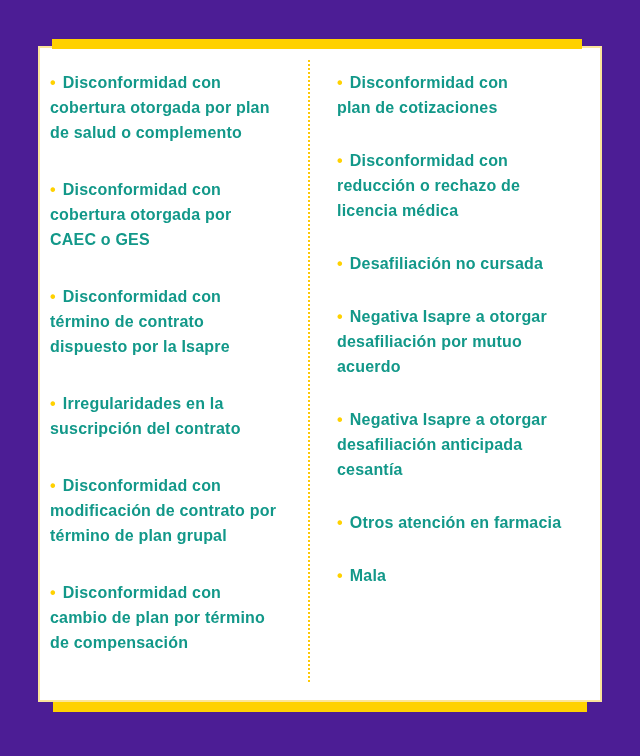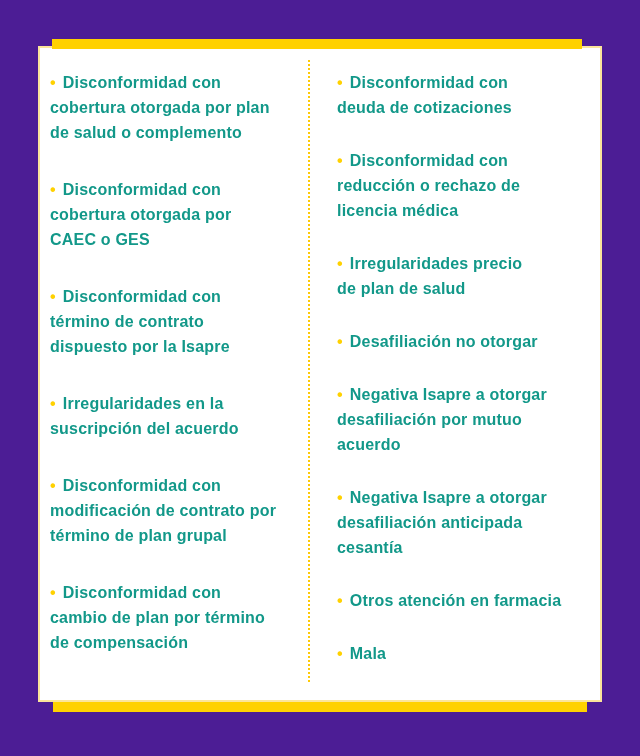--- a/index.html
+++ b/index.html
@@ -91,38 +91,36 @@
     <div class="item"><span class="bullet">•</span><span class="item-text">Disconformidad con
 cobertura otorgada por plan
 de salud o complemento</span></div>
     <div class="item"><span class="bullet">•</span><span class="item-text">Disconformidad con
 cobertura otorgada por
 CAEC o GES</span></div>
     <div class="item"><span class="bullet">•</span><span class="item-text">Disconformidad con
 término de contrato
 dispuesto por la Isapre</span></div>
     <div class="item"><span class="bullet">•</span><span class="item-text">Irregularidades en la
-suscripción del acuerdo</span></div>
+suscripción del contrato</span></div>
     <div class="item"><span class="bullet">•</span><span class="item-text">Disconformidad con
 modificación de contrato por
 término de plan grupal</span></div>
     <div class="item"><span class="bullet">•</span><span class="item-text">Disconformidad con
 cambio de plan por término
 de compensación</span></div>
   </div>
 
   <div class="col col-right">
     <div class="item"><span class="bullet">•</span><span class="item-text">Disconformidad con
-deuda de cotizaciones</span></div>
+plan de cotizaciones</span></div>
     <div class="item"><span class="bullet">•</span><span class="item-text">Disconformidad con
 reducción o rechazo de
 licencia médica</span></div>
-    <div class="item"><span class="bullet">•</span><span class="item-text">Irregularidades precio
-de plan de salud</span></div>
-    <div class="item"><span class="bullet">•</span><span class="item-text">Desafiliación no otorgar</span></div>
+    <div class="item"><span class="bullet">•</span><span class="item-text">Desafiliación no cursada</span></div>
     <div class="item"><span class="bullet">•</span><span class="item-text">Negativa Isapre a otorgar
 desafiliación por mutuo
 acuerdo</span></div>
     <div class="item"><span class="bullet">•</span><span class="item-text">Negativa Isapre a otorgar
 desafiliación anticipada
 cesantía</span></div>
     <div class="item"><span class="bullet">•</span><span class="item-text">Otros atención en farmacia</span></div>
     <div class="item"><span class="bullet">•</span><span class="item-text">Mala</span></div>
   </div>
 

